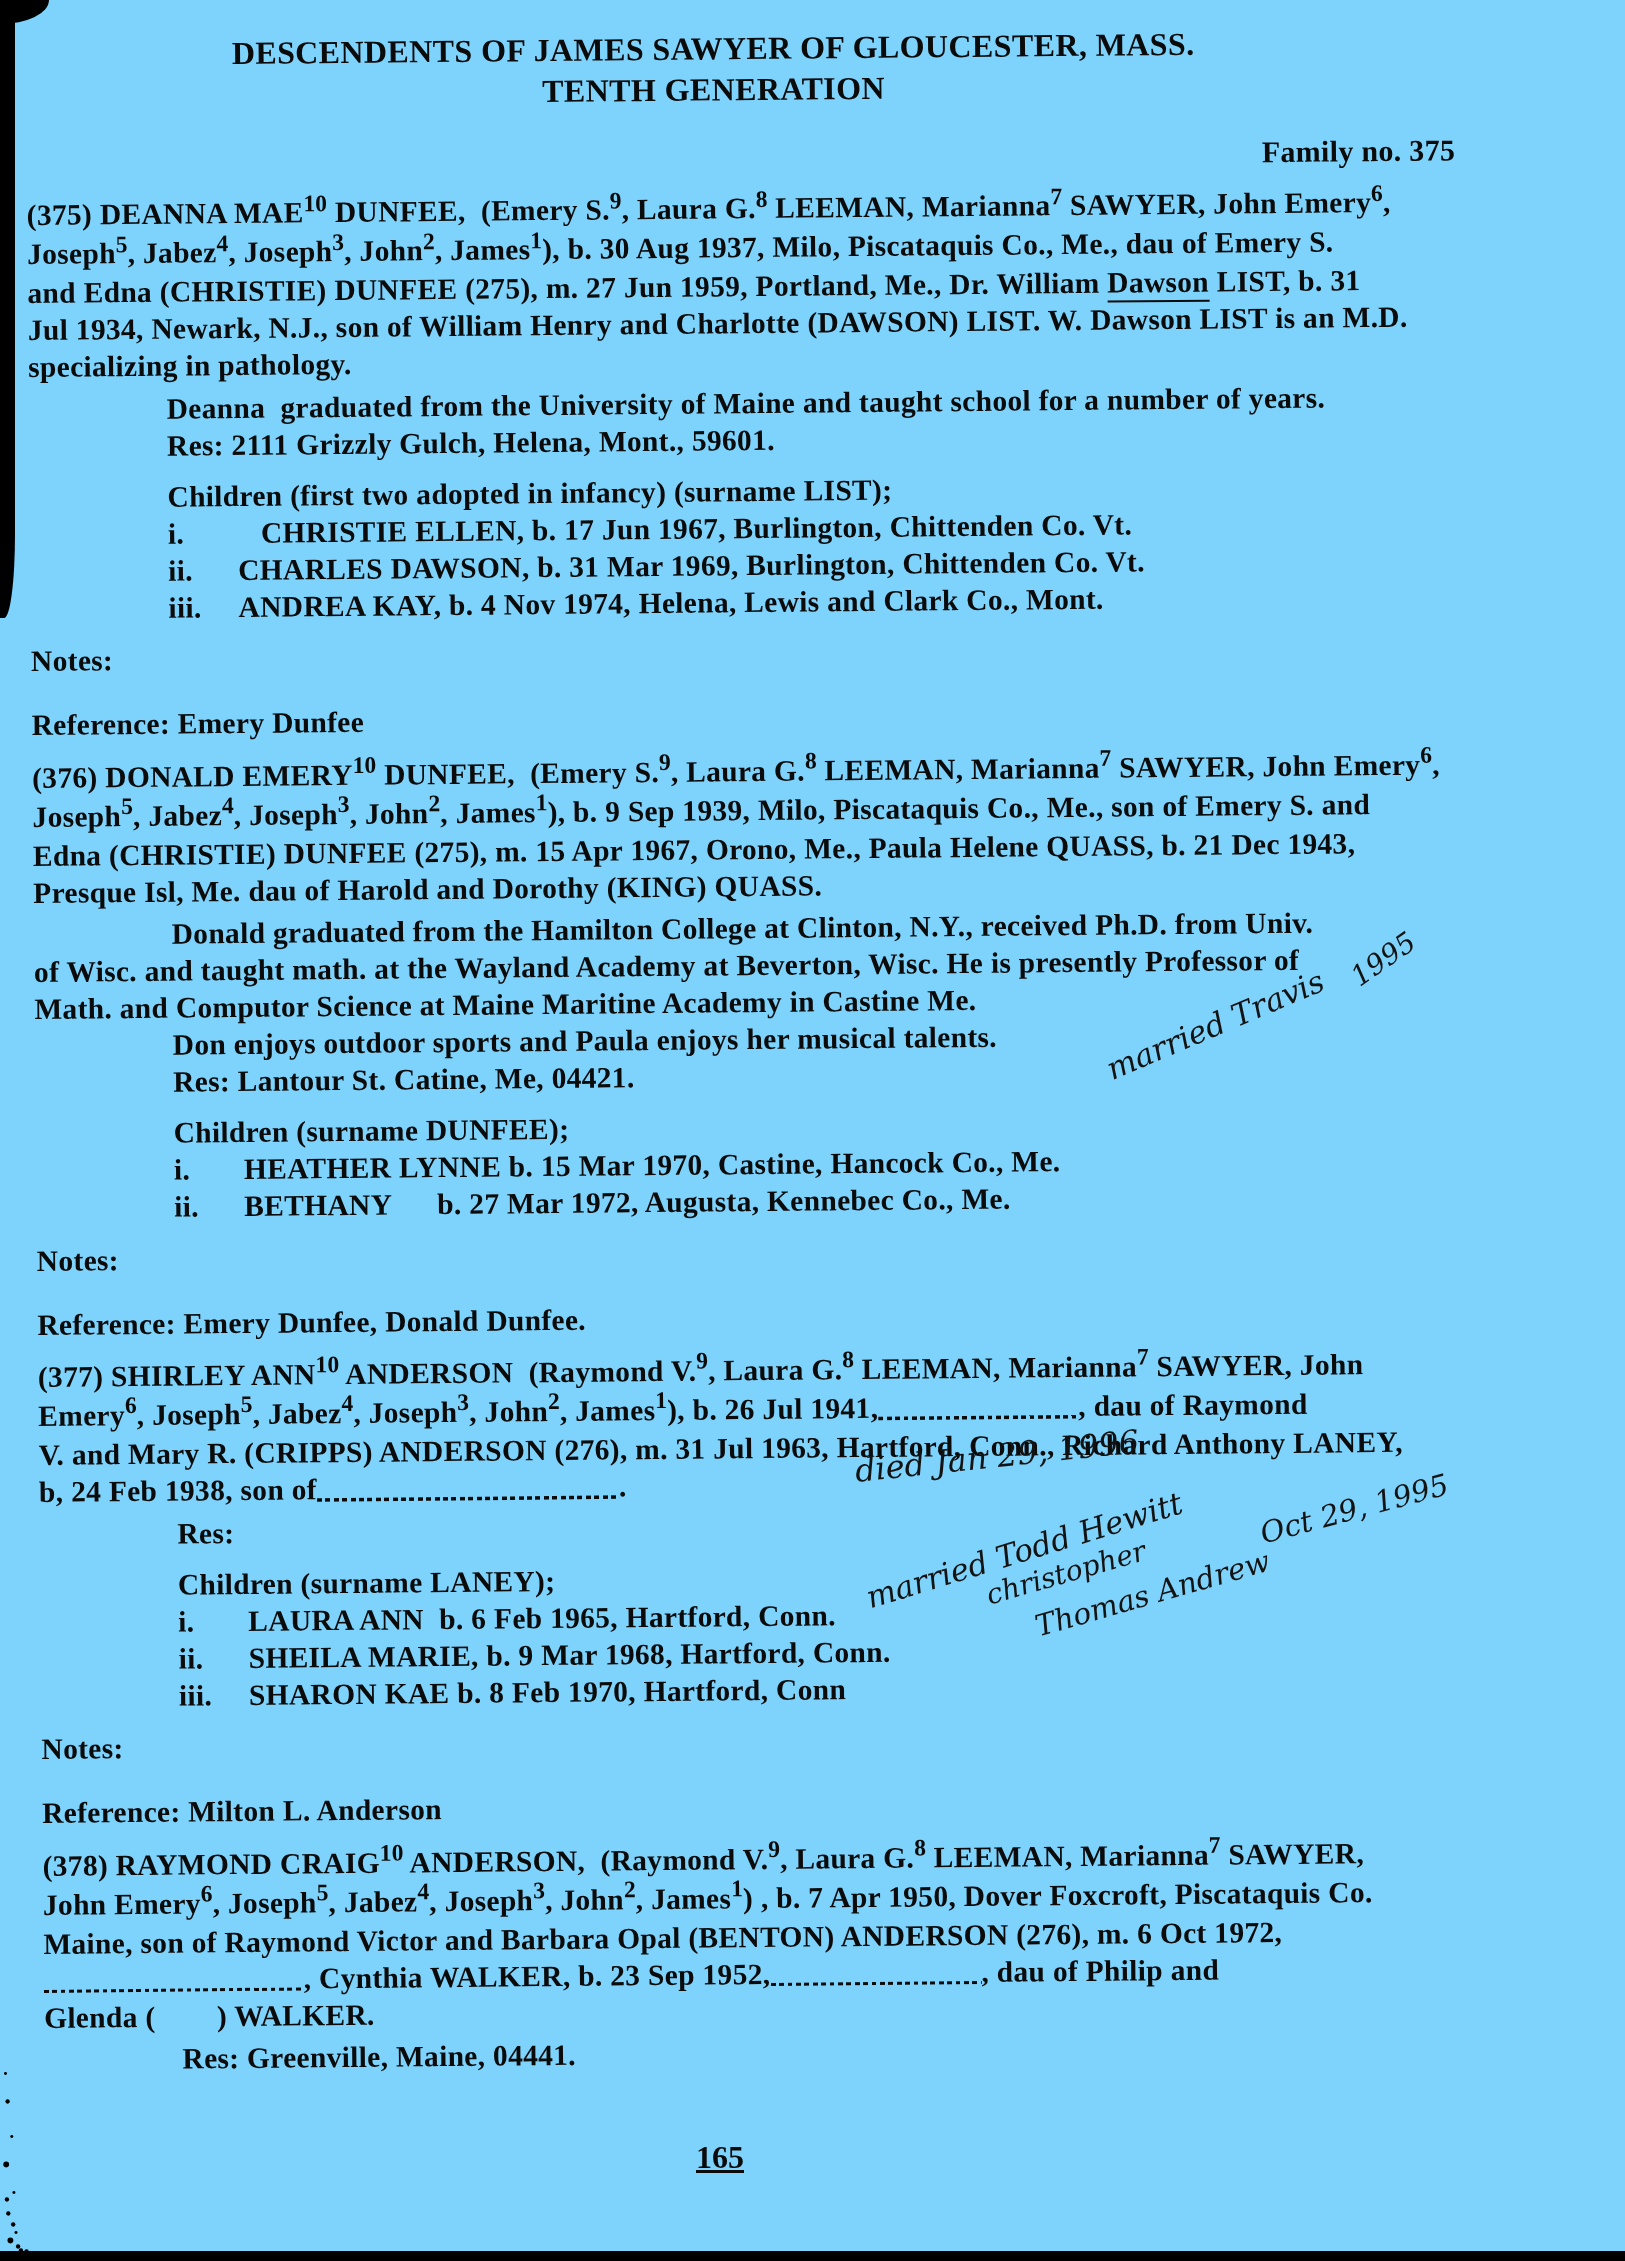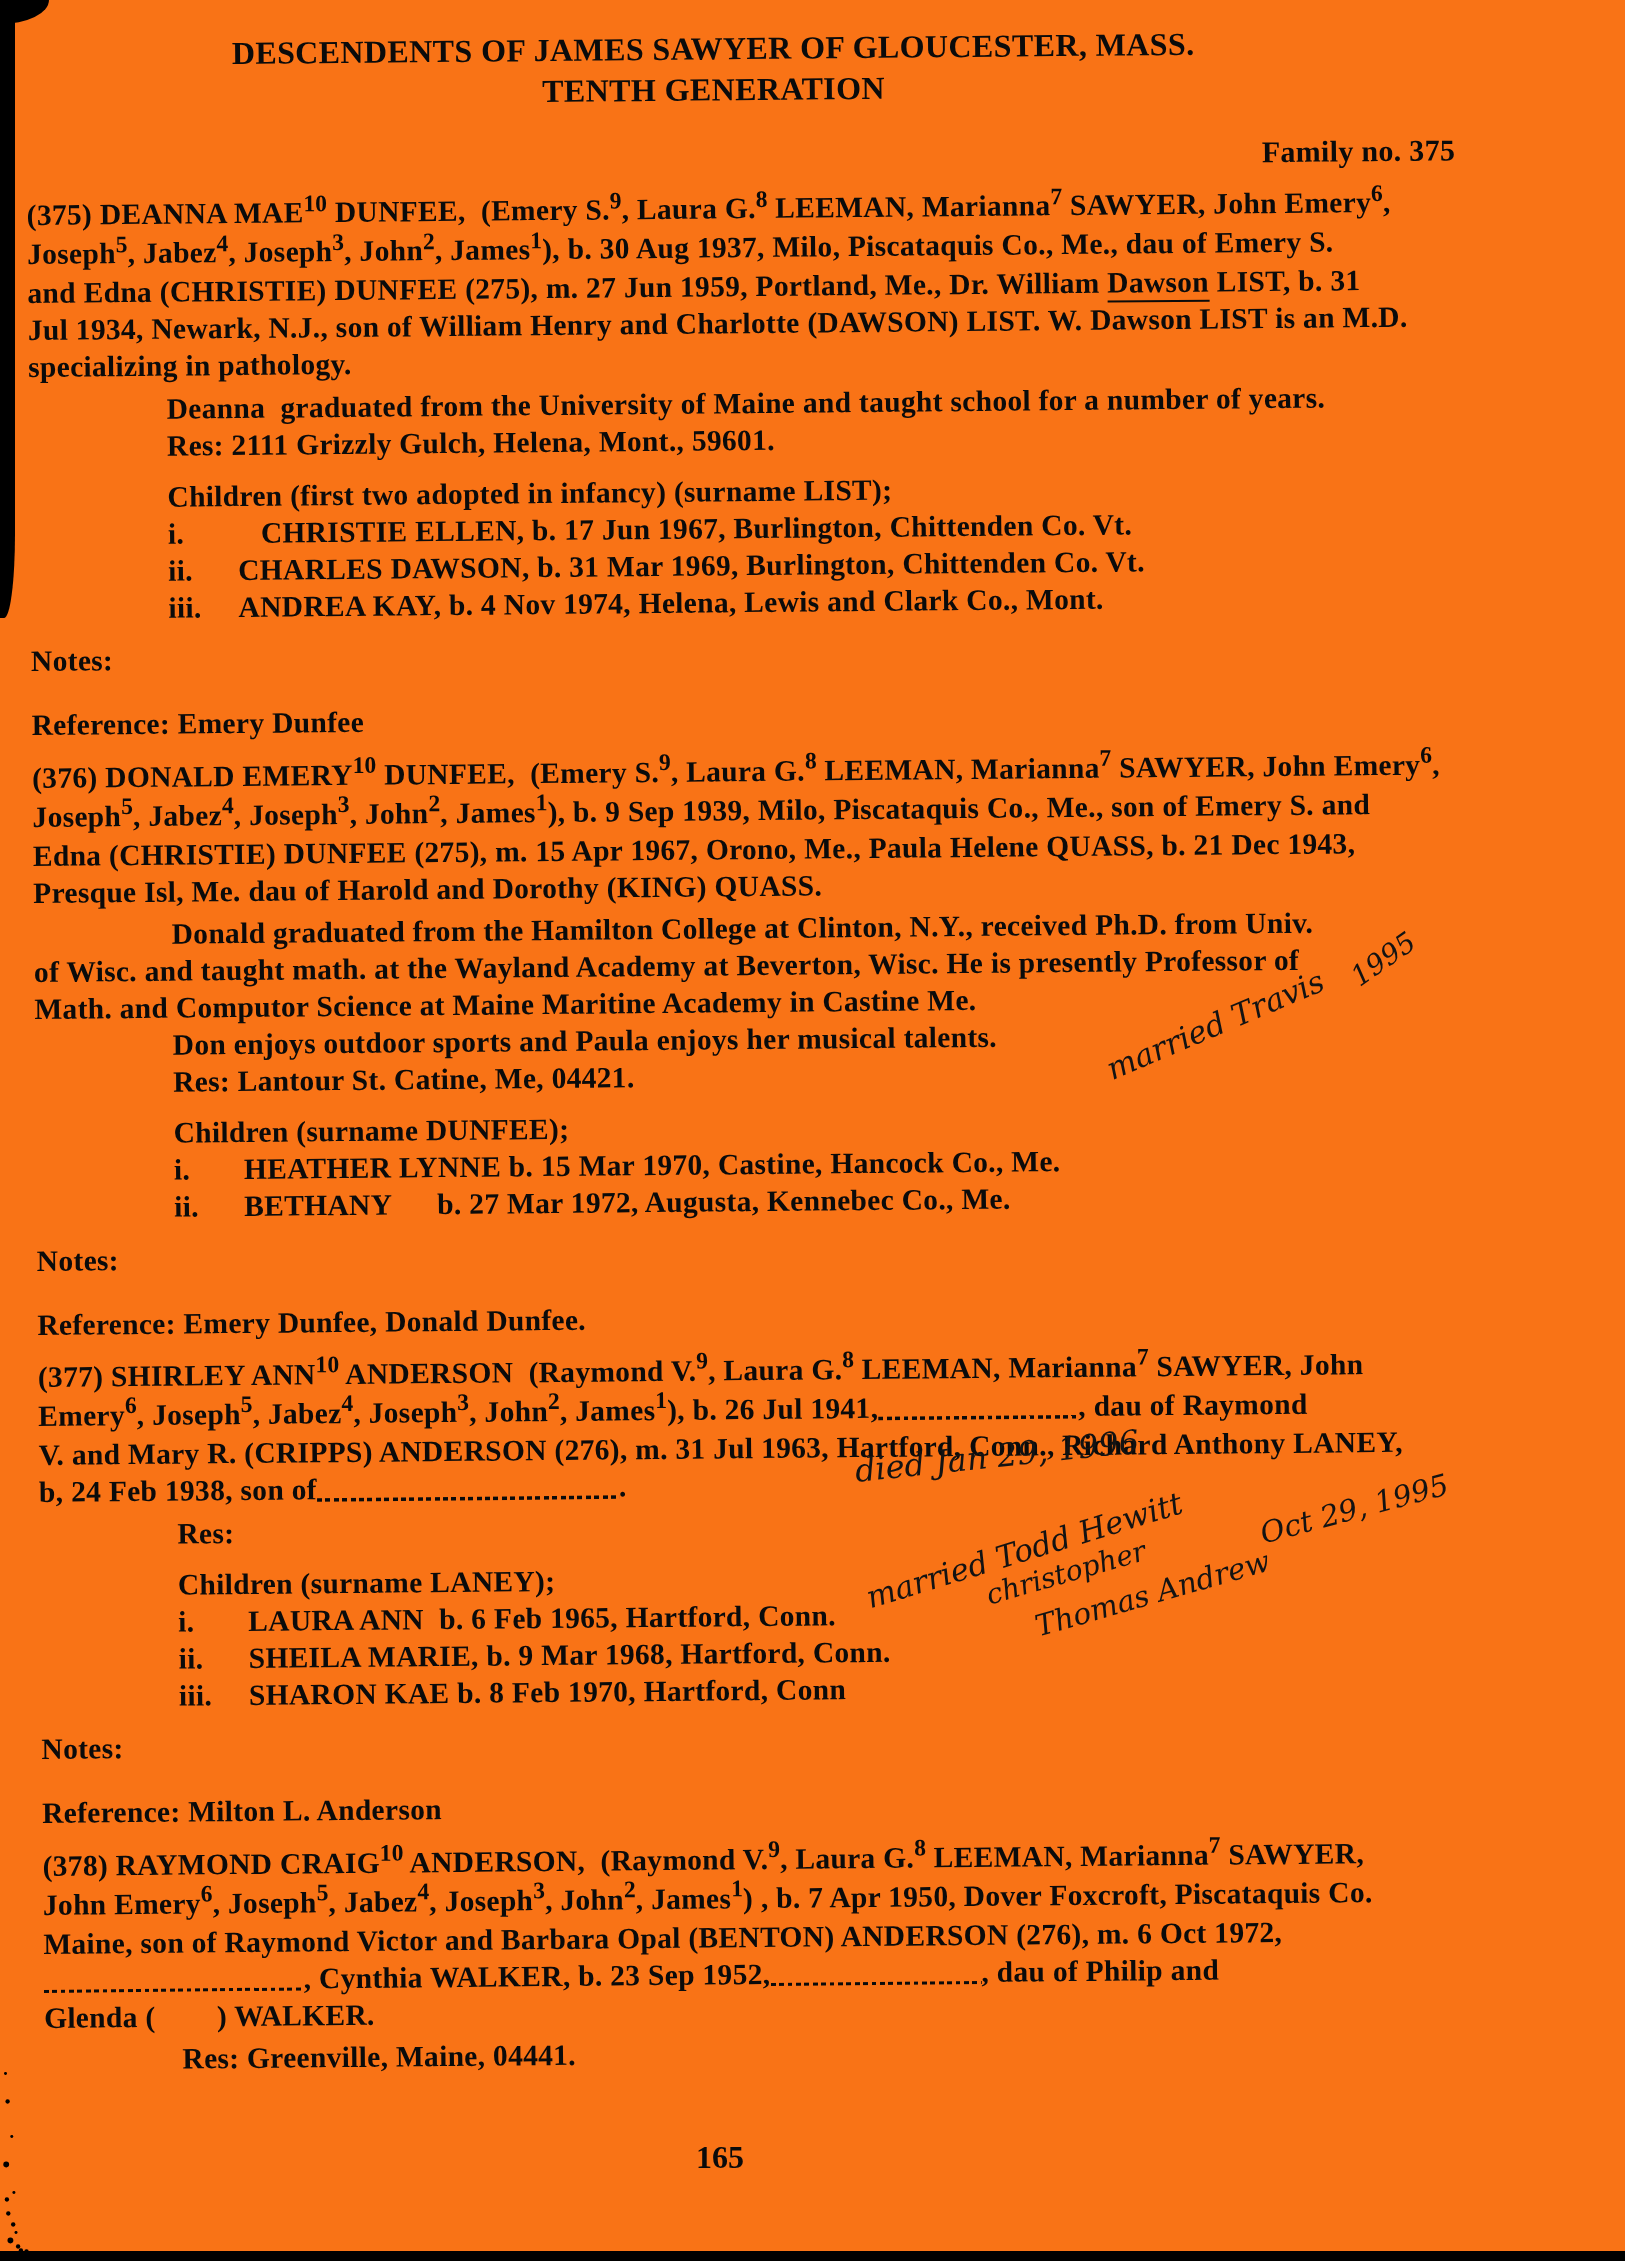--- a/index.html
+++ b/index.html
@@ -1,19 +1,19 @@
 <!DOCTYPE html>
 <html style="font-size:11.2px"><head>
 <meta charset="utf-8">
 <style>
   html,body{margin:0;padding:0;background:#777;}
   .page{
     position:relative;
     width:1626px;height:2261px;
-    background:#f97316;
+    background:#7dd3fc;
     overflow:hidden;
     color:#0b0b0b;
     font-family:"Liberation Serif","DejaVu Serif",serif;
   }
   
   .edge-left{
     position:absolute;left:0;top:0;width:15.4px;height:618px;
     background:#000;
     border-top-right-radius:7px;
     border-bottom-right-radius:70% 84px;
@@ -67,21 +67,21 @@
     transform-origin:0 50%;
   }
   .hw-1995-376{left:1354px;top:963px;font-size:28px;transform:rotate(-35deg);}
   .hw-married-376{left:1108px;top:1052px;font-size:31px;transform:rotate(-23deg);}
   .hw-died-377{left:855px;top:1452px;font-size:32px;transform:rotate(-6deg);}
   .hw-married-377{left:867px;top:1580px;font-size:31px;transform:rotate(-17deg);}
   .hw-christopher-377{left:987px;top:1579px;font-size:28px;transform:rotate(-16deg);}
   .hw-thomas-377{left:1036px;top:1610px;font-size:29.5px;transform:rotate(-16deg);}
   .hw-oct-377{left:1261px;top:1517px;font-size:29.5px;transform:rotate(-15deg);}
   .pageno{position:absolute;left:664px;top:2139px;width:112px;text-align:center;
-    font-size:32px;font-weight:700;}
+    font-size:32px;font-weight:700;text-decoration:underline;}
 </style>
 </head>
 <body>
 
 <div class="page">
 
   <div class="edge-left"></div>
   <div class="edge-corner"></div>
   <div class="edge-bottom"></div>
   <div class="noise"></div>

